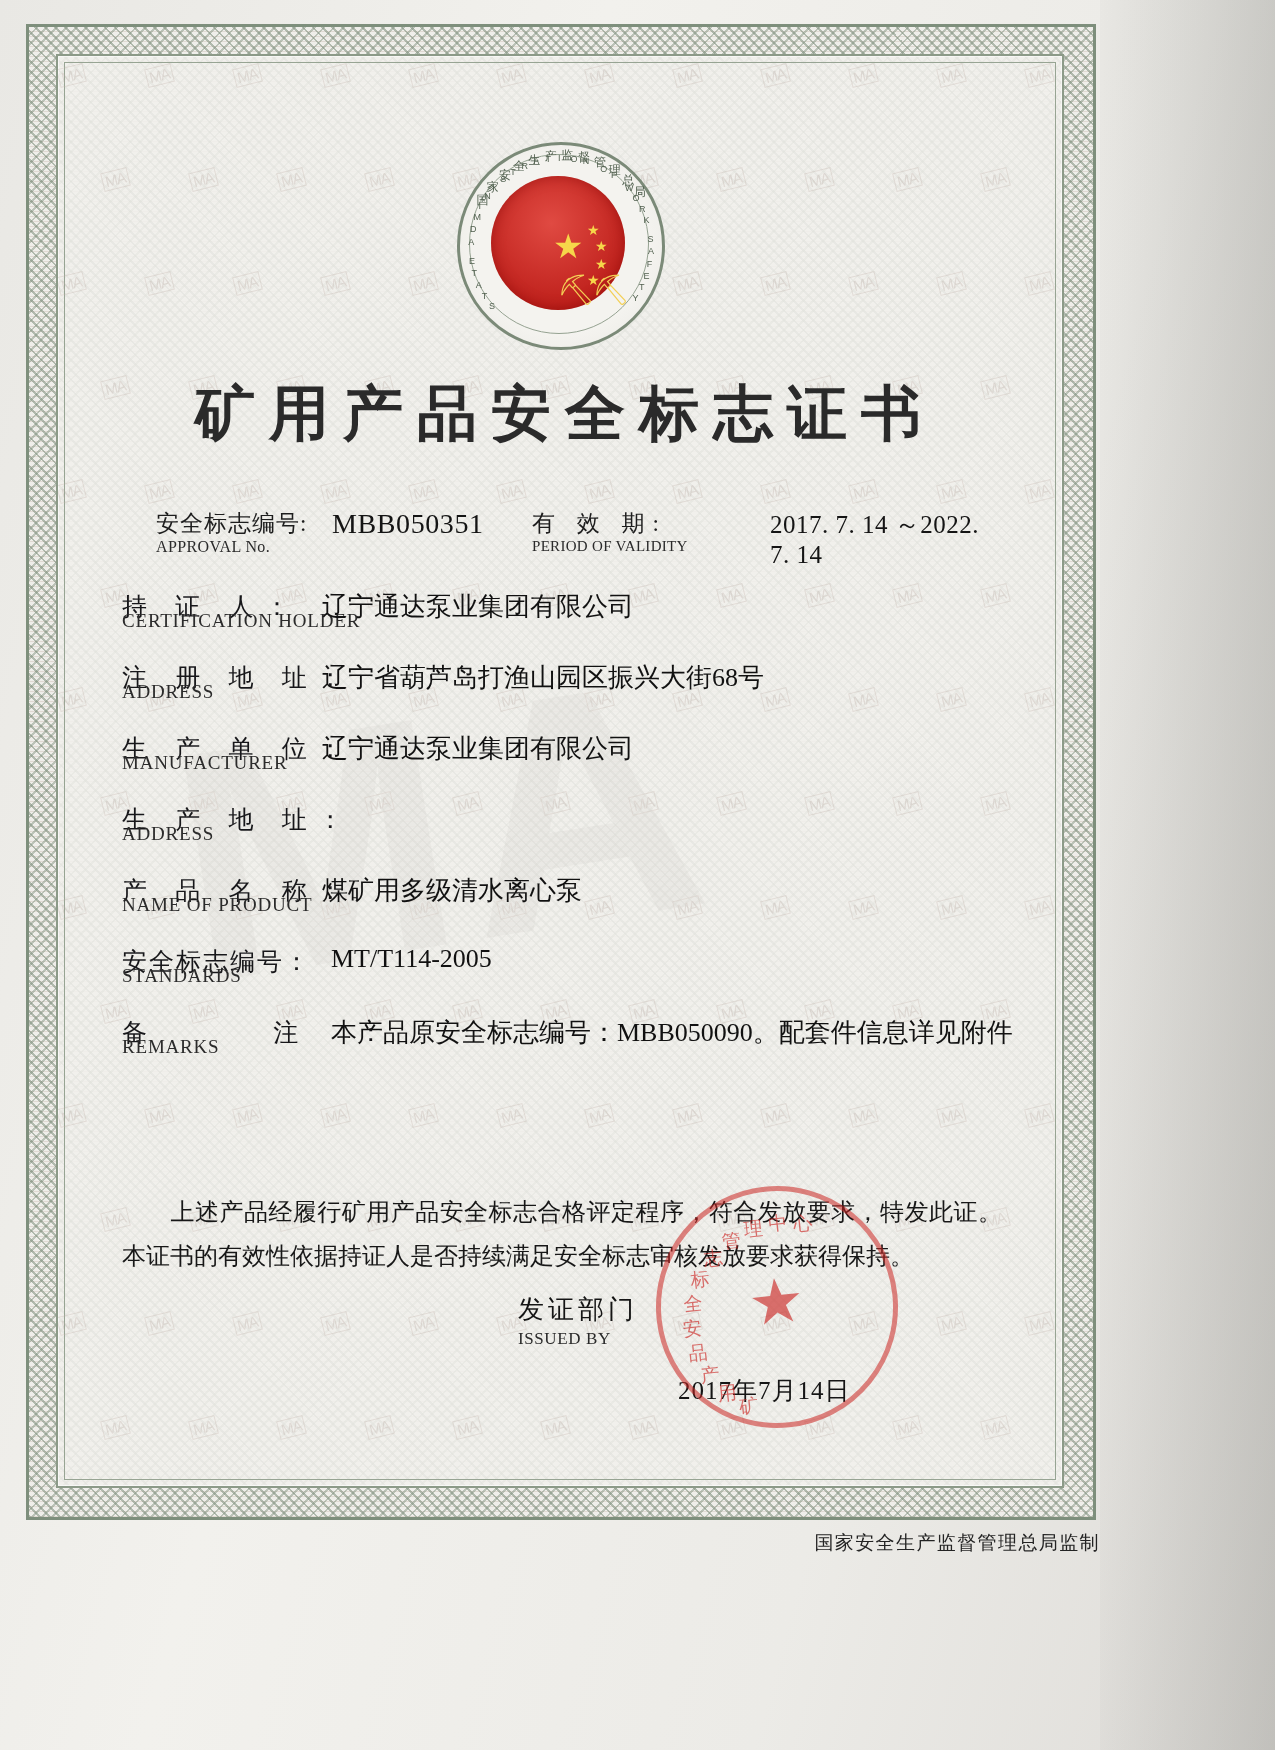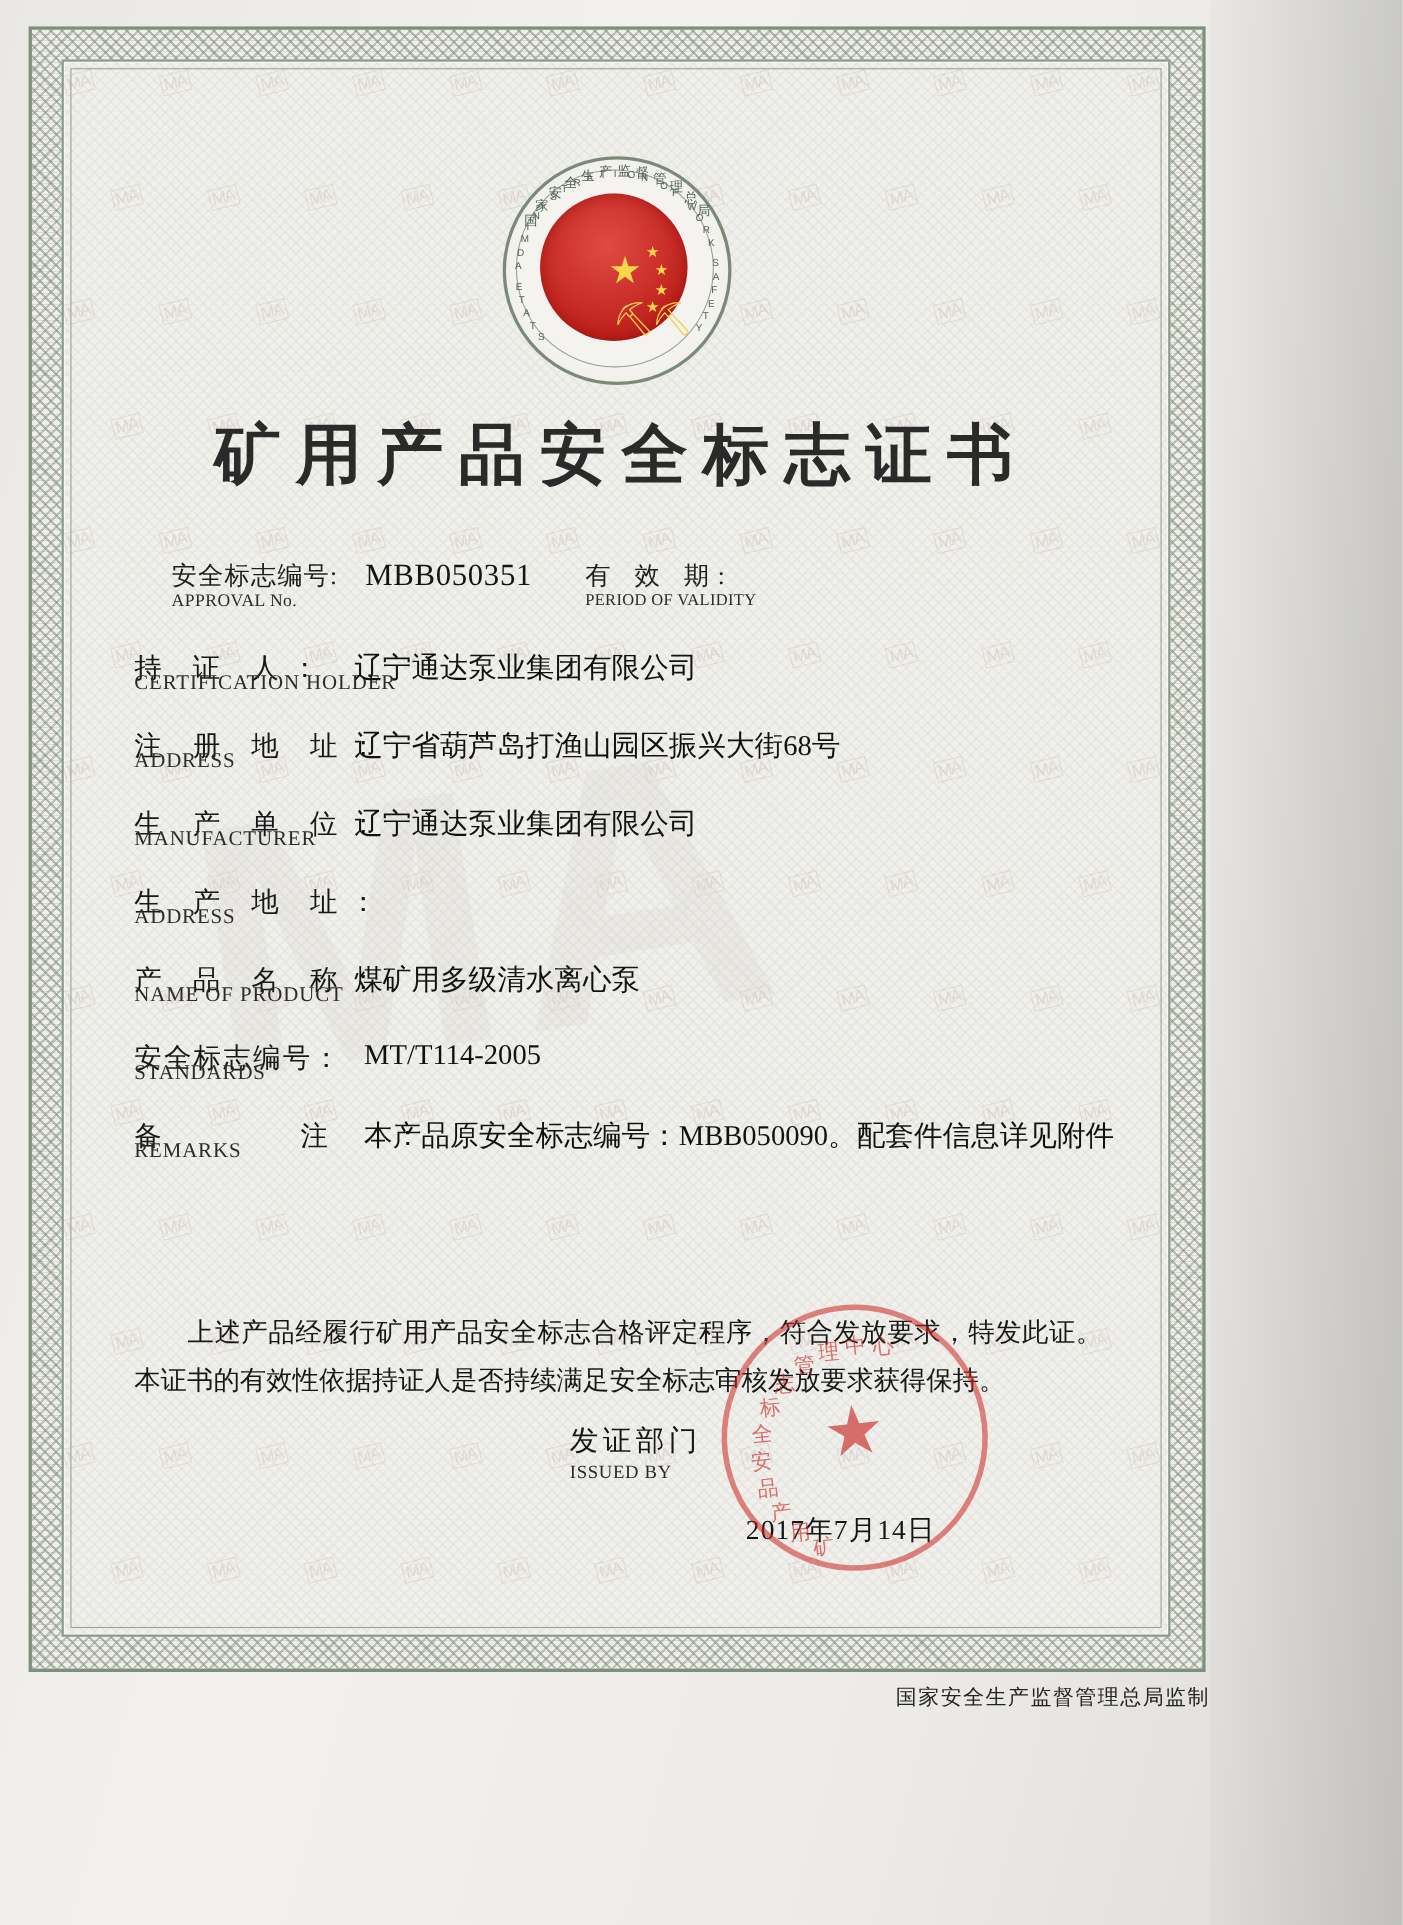--- a/index.html
+++ b/index.html
@@ -562,20 +562,21 @@
     </div>
 
     <div class="title-cn">矿用产品安全标志证书</div>
 
     <div class="approval-row">
       <div class="ap-label-cn">安全标志编号:</div>
       <div class="ap-label-en">APPROVAL No.</div>
       <div class="ap-value">MBB050351</div>
       <div class="pv-label-cn">有 效 期:</div>
       <div class="pv-label-en">PERIOD OF VALIDITY</div>
+      <div class="pv-value">2017. 7. 14 ～2022. 7. 14</div>
     </div>
 
     <div class="fields">
 
       <div class="field">
         <div class="f-cn"><span class="lbl">持 证 人</span><span>：</span></div>
         <div class="f-en">CERTIFICATION HOLDER</div>
         <div class="f-val v1">辽宁通达泵业集团有限公司</div>
       </div>
 

